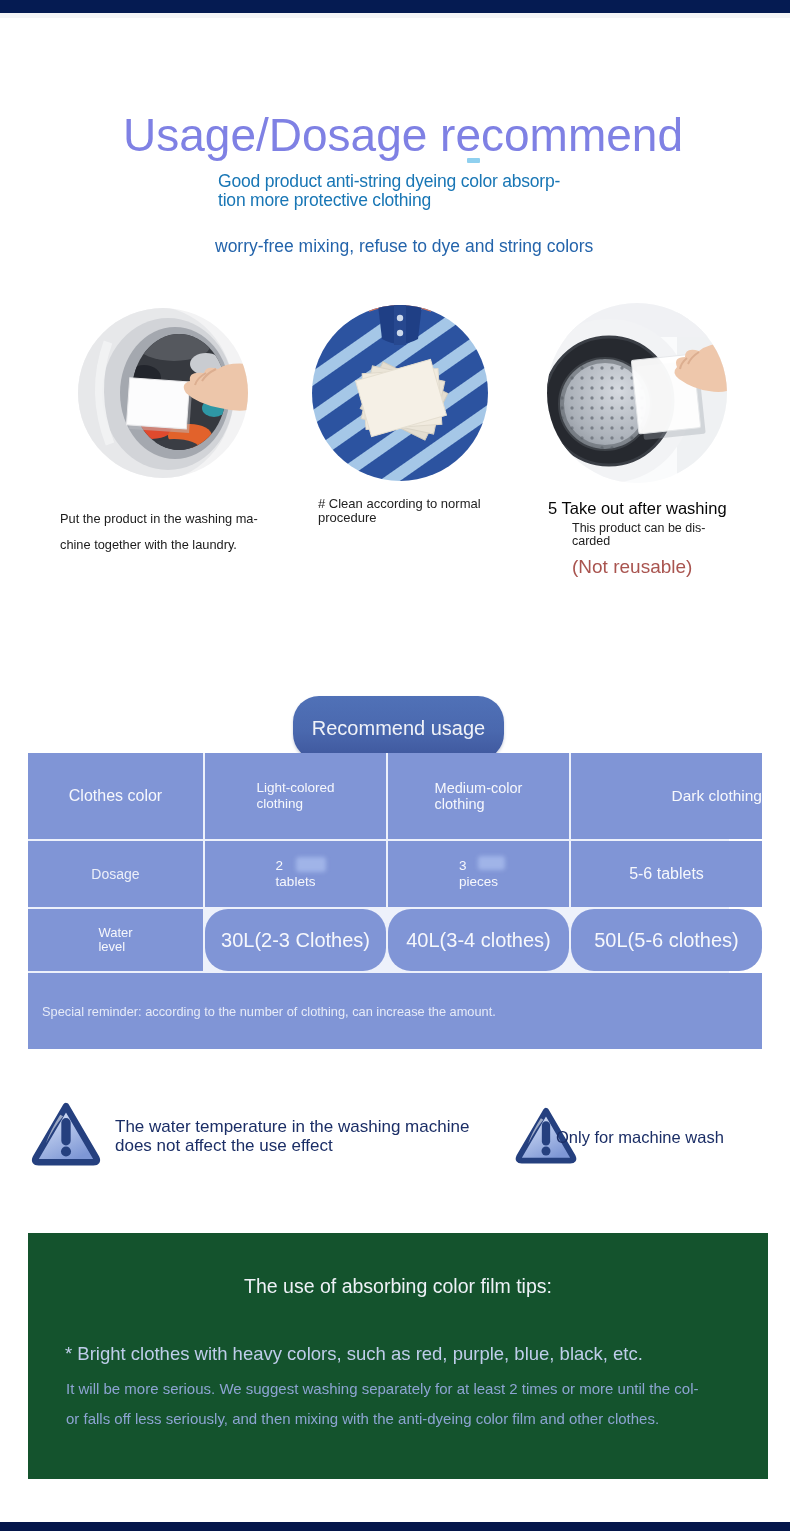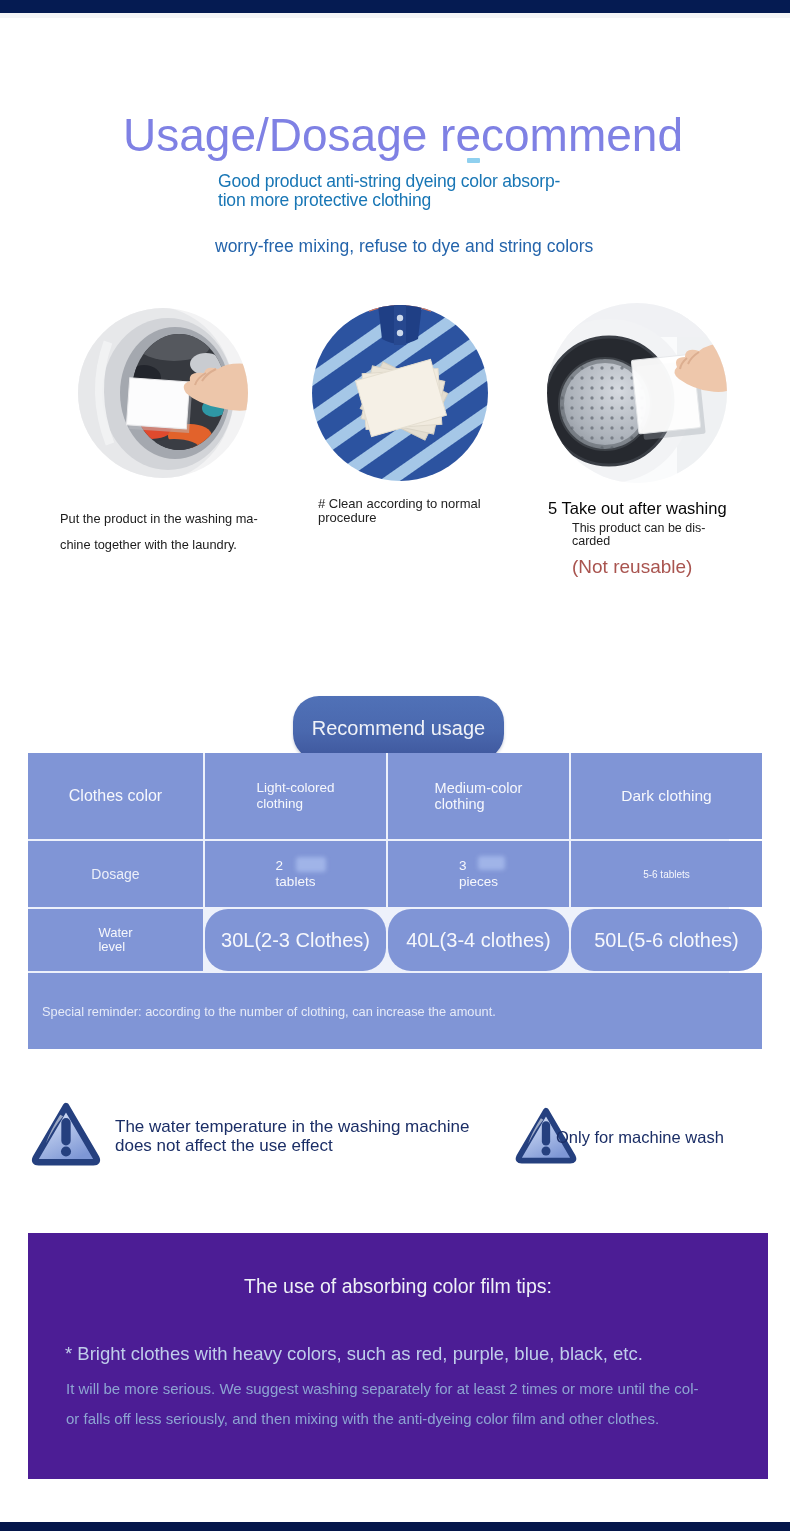--- a/index.html
+++ b/index.html
@@ -39,40 +39,40 @@
   .pill span{color:#f0f2f8;font-size:20px;}
   
   .tbl{position:absolute;left:28px;top:753px;width:701px;
     display:grid;grid-template-columns:175px 181px 181px 191px;grid-template-rows:86px 66px 62px 76px;
     gap:2px;background:#edf1fb;}
   .cell{background:#8095d6;color:rgba(255,255,255,0.93);display:flex;align-items:center;justify-content:center;}
   .cell .two{text-align:left;}
   .h1{font-size:16px;}
   .h2{font-size:13.5px;line-height:16px;}
   .h3{font-size:14.5px;line-height:16px;}
-  .h4{font-size:15.5px;}
+  .h4{font-size:15.5px;justify-content:flex-end;}
   .d1{font-size:14px;color:rgba(255,255,255,0.85);}
   .d2,.d3{font-size:13.5px;line-height:16px;}
-  .d4{font-size:10px;}
+  .d4{font-size:16px;}
   .w1{font-size:13px;line-height:14px;}
   .wv{font-size:20px;border-radius:23px;}
   .reminder{grid-column:1/5;justify-content:flex-start;padding-left:14px;font-size:12.8px;color:#e6ebf8;}
   .smudge{position:absolute;background:rgba(185,205,248,0.55);filter:blur(2px);border-radius:3px;}
   .s1{left:296px;top:857px;width:30px;height:15px;}
   .s2{left:478px;top:856px;width:27px;height:14px;}
   
   .wicon{position:absolute;}
   .wicon svg{display:block;width:100%;height:100%;}
   .wi1{left:30px;top:1100px;width:72px;height:67px;}
   .wi2{left:514px;top:1105px;width:64px;height:60px;}
   .ntext{position:absolute;margin:0;color:#1b2e66;}
   .nt1{left:103px;top:1117px;font-size:17px;line-height:19px;margin-left:12px;}
   .nt2{left:556px;top:1128px;font-size:16.5px;}
   
-  .tipsbox{position:absolute;left:28px;top:1233px;width:740px;height:246px;background:#4c1d95;}
+  .tipsbox{position:absolute;left:28px;top:1233px;width:740px;height:246px;background:#14532d;}
   .tips-heading{position:absolute;left:0;top:42px;width:100%;text-align:center;font-size:19.5px;color:#eef1f7;}
   .tips-line1{position:absolute;left:37px;top:110px;font-size:18.5px;color:#bfcdea;}
   .tips-line2{position:absolute;left:38px;top:147px;font-size:15px;color:#8da4d2;}
   .tips-line3{position:absolute;left:38px;top:177px;font-size:15px;color:#8da4d2;}
 </style>
 </head>
 <body>
 
 <div id="canvas">
 

